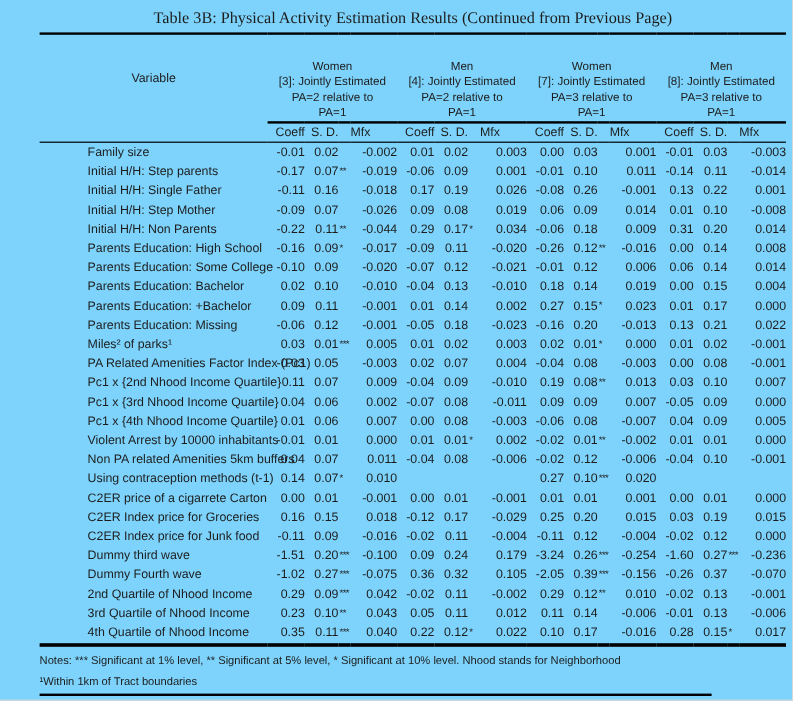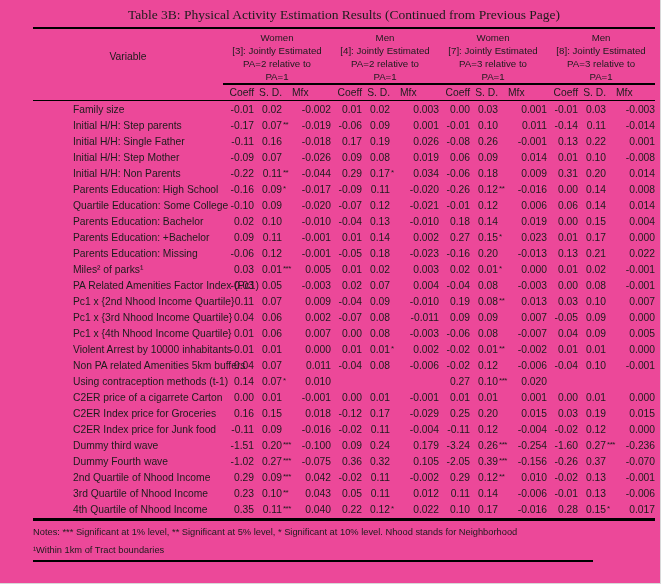--- a/index.html
+++ b/index.html
@@ -8,40 +8,40 @@
     width:661px; height:584px;
     font-family:"Liberation Sans", sans-serif;
     color:#1c1c1c;
     overflow:hidden;
   }
   .page {
     width:661px; height:584px;
     padding:7px 5px 0 33px;
     border-right:1px solid #d8d8d8;
     border-bottom:1px solid #d8d8d8;
-    background:#ec4899;
+    background:#7dd3fc;
   }
   .title {
     width:622px;
     font-family:"Liberation Serif", serif;
     font-size:13.5px;
     text-align:center;
     padding-bottom:4px;
     white-space:nowrap;
   }
   table.results {
     width:622px;
     table-layout:fixed;
     border-collapse:collapse;
     border-top:2px solid #000;
   }
   th { font-weight:normal; }
   .group-head {
     border-bottom:2px solid #000;
-    padding-top:2px;
+    padding-top:20px;
     vertical-align:top;
   }
   .g-line {
     font-size:9.7px;
     line-height:13px;
     text-align:center;
     white-space:nowrap;
   }
   .var-head {
     vertical-align:middle;
@@ -273,21 +273,21 @@
           <td class="num">-0.26</td>
           <td class="num">0.12</td>
           <td class="stars">**</td>
           <td class="num">-0.016</td>
           <td class="num">0.00</td>
           <td class="num">0.14</td>
           <td class="stars"></td>
           <td class="num">0.008</td>
         </tr>
         <tr>
-          <td class="var">Quartile Education: Some College</td>
+          <td class="var">Parents Education: Some College</td>
           <td class="num">-0.10</td>
           <td class="num">0.09</td>
           <td class="stars"></td>
           <td class="num">-0.020</td>
           <td class="num">-0.07</td>
           <td class="num">0.12</td>
           <td class="stars"></td>
           <td class="num">-0.021</td>
           <td class="num">-0.01</td>
           <td class="num">0.12</td>

